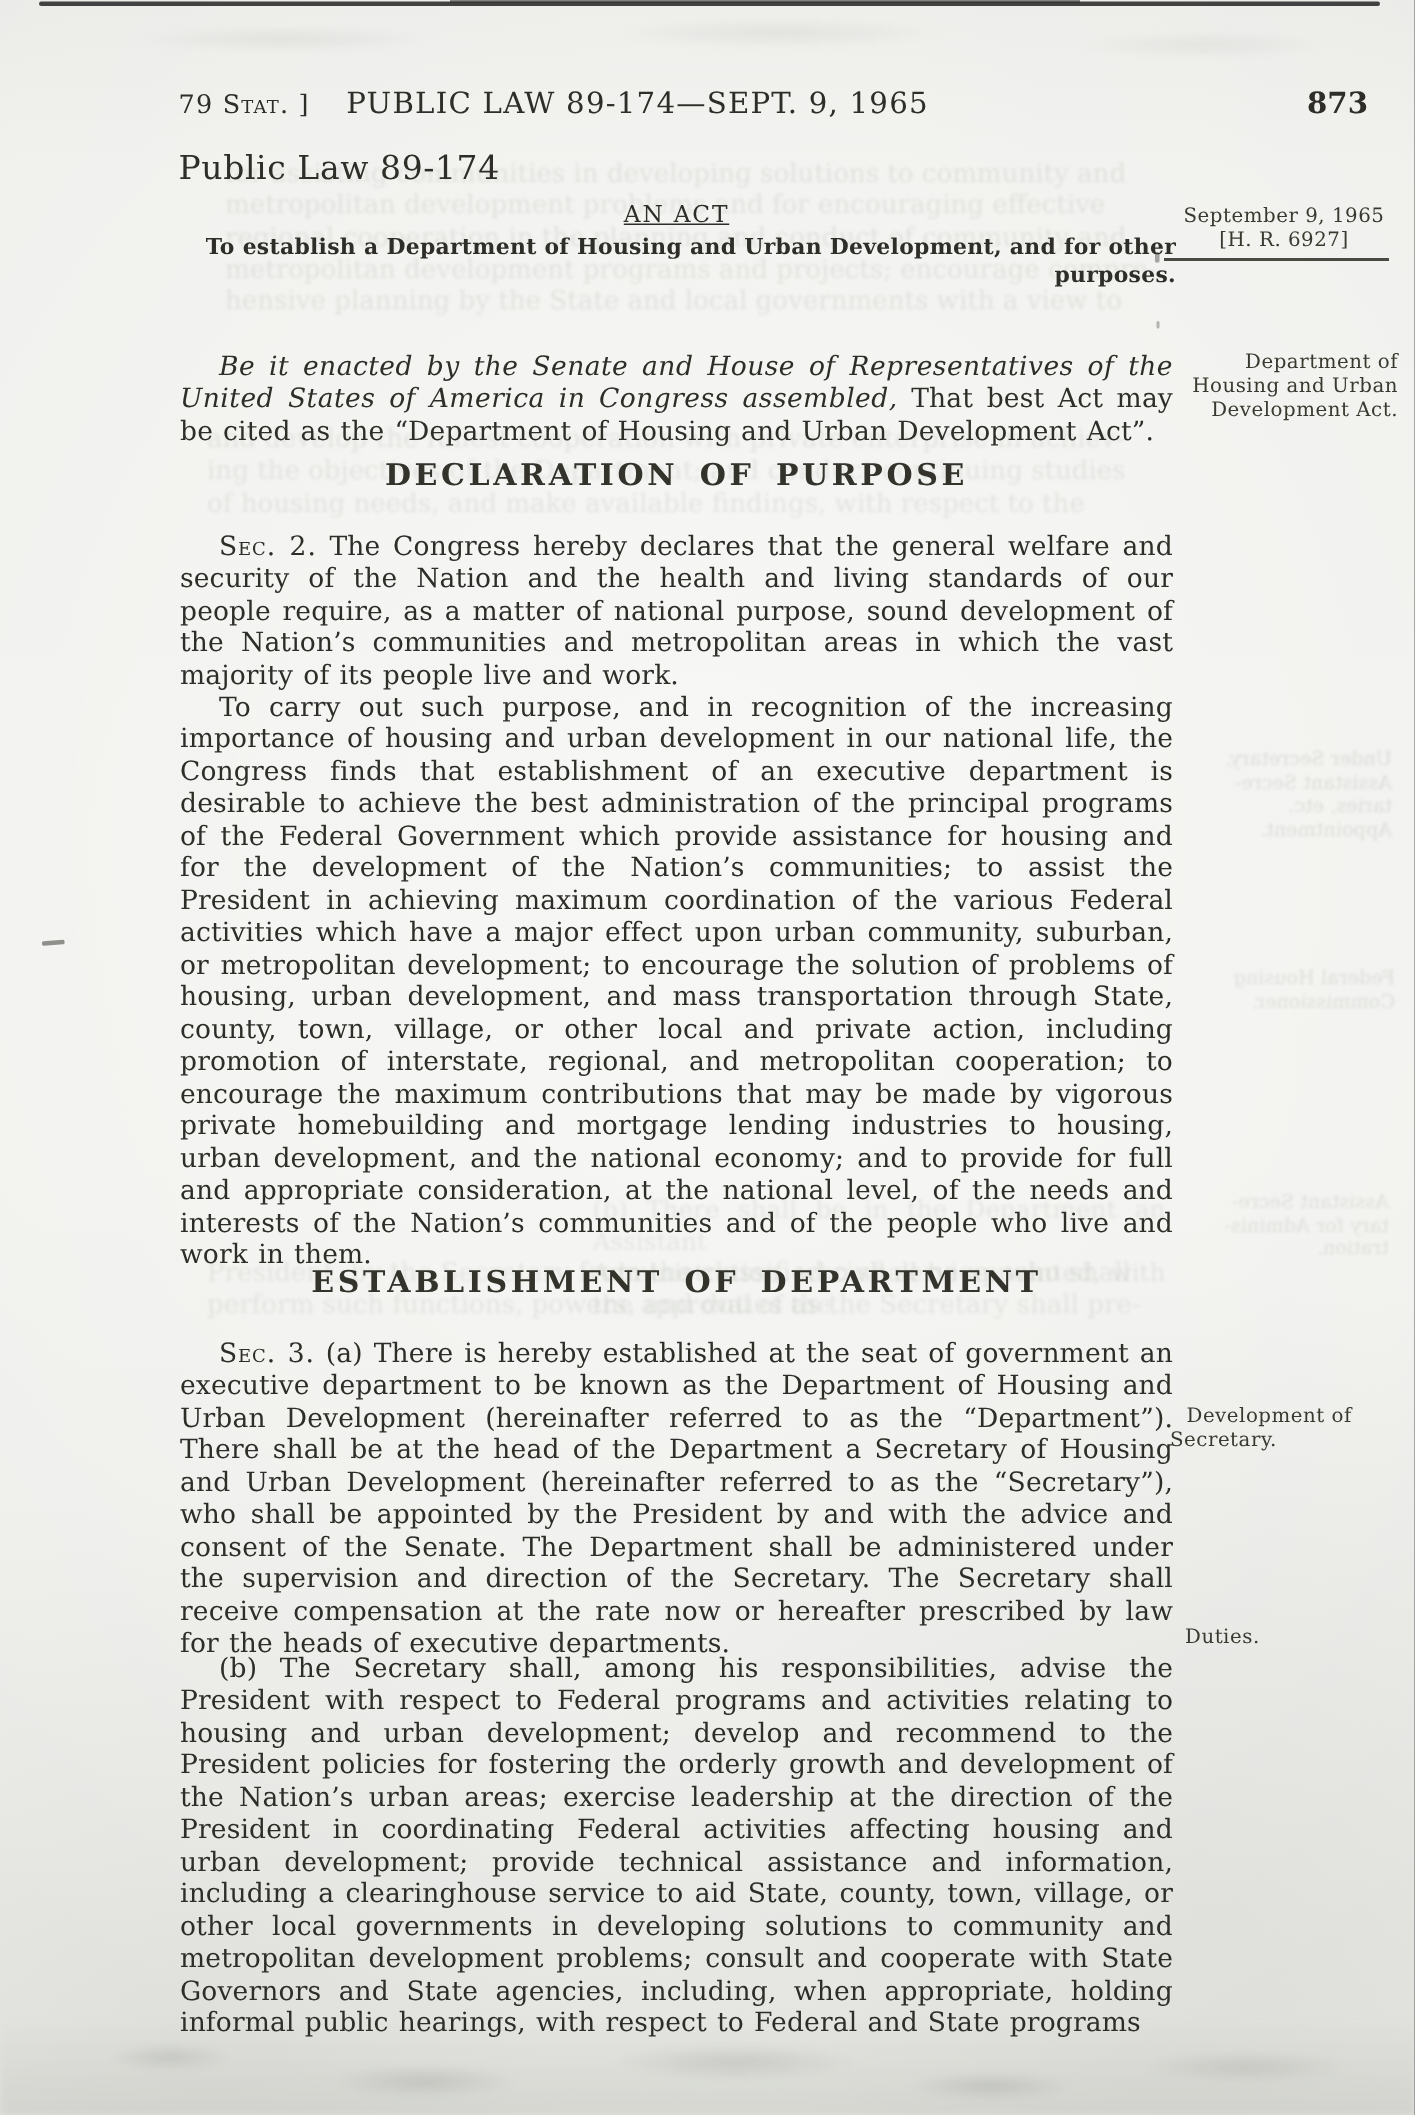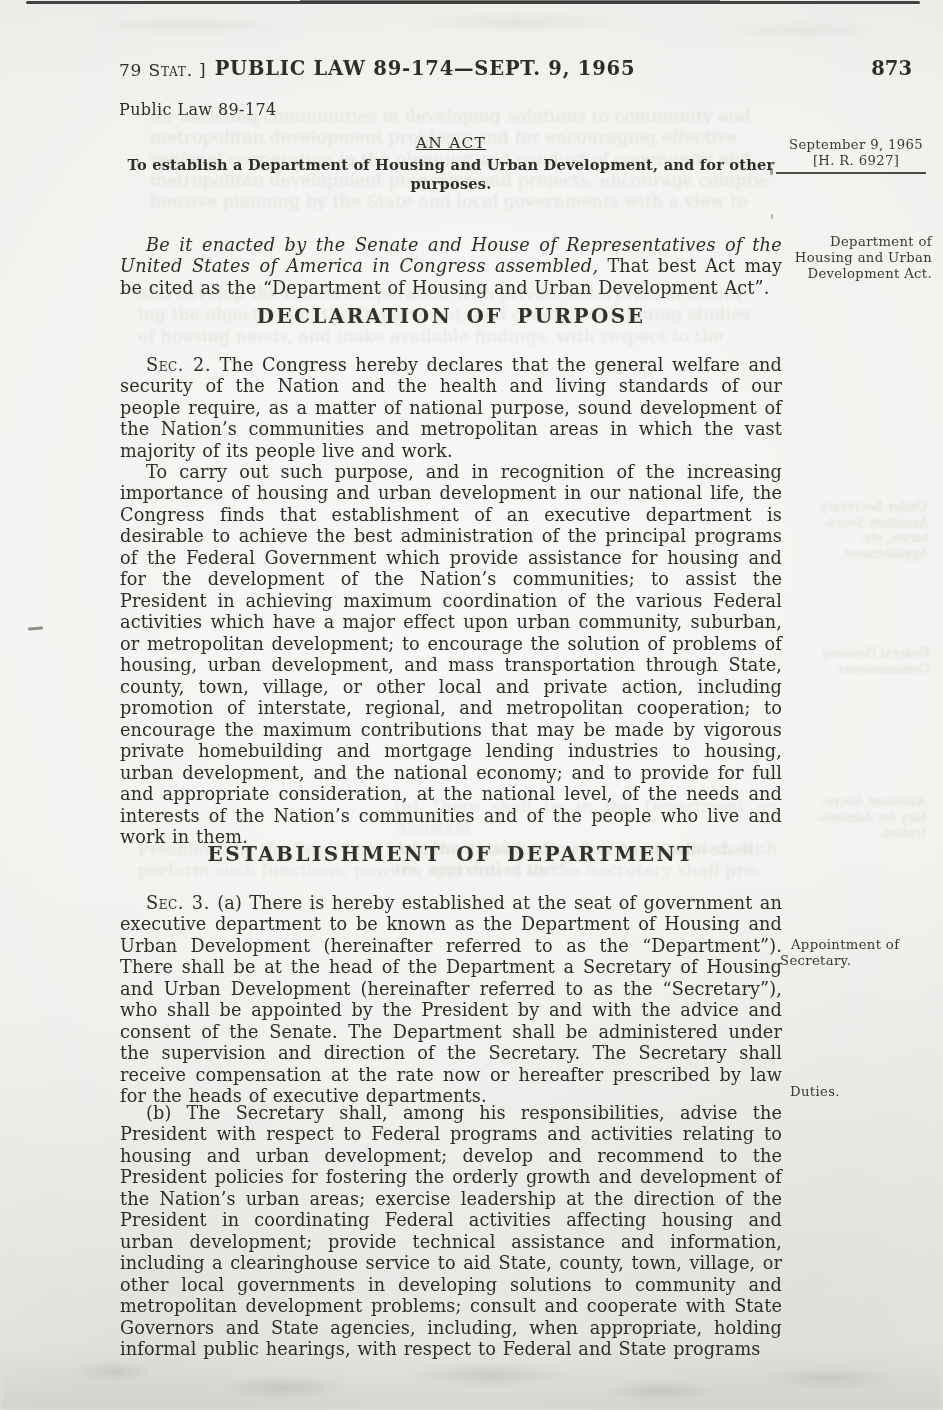--- a/index.html
+++ b/index.html
@@ -35,26 +35,26 @@
   .top-mottle{
     left:0;top:6px;width:943px;height:40px;
     background:
       radial-gradient(ellipse 140px 12px at 20% 50%, rgba(130,132,126,.12), rgba(130,132,126,0) 70%),
       radial-gradient(ellipse 160px 14px at 55% 40%, rgba(130,132,126,.12), rgba(130,132,126,0) 70%),
       radial-gradient(ellipse 120px 12px at 85% 60%, rgba(130,132,126,.10), rgba(130,132,126,0) 70%);
     filter:blur(2px);
   }
   
   .stat-cite{left:119px;top:60px;font-size:17px;font-variant:small-caps;letter-spacing:.8px;}
-  .pl-title{left:425px;top:57px;transform:translateX(-50%);font-size:19.5px;font-weight:700;letter-spacing:.8px;white-space:nowrap;}
+  .pl-title{left:425px;top:57px;transform:translateX(-50%);font-size:19.5px;font-weight:400;letter-spacing:.8px;white-space:nowrap;}
   .page-num{left:860px;top:57px;width:52px;text-align:right;font-size:19.5px;font-weight:600;}
-  .law-number{left:119px;top:100px;font-size:16px;letter-spacing:.4px;}
+  .law-number{left:119px;top:100px;font-size:22px;letter-spacing:.4px;}
   
   .an-act{left:120px;top:134px;width:662px;text-align:center;font-size:15.5px;letter-spacing:1.2px;text-decoration:underline;}
-  .purpose{left:118px;top:155px;width:666px;text-align:center;font-size:14.6px;font-weight:700;line-height:19px;letter-spacing:.2px;}
+  .purpose{left:118px;top:155px;width:666px;text-align:right;font-size:14.6px;font-weight:700;line-height:19px;letter-spacing:.2px;}
   
   .mnote{left:780px;width:152px;font-size:13.2px;line-height:15.8px;letter-spacing:.35px;color:#3a392f;white-space:pre-line;}
   .mnote-date{top:137px;text-align:center;}
   .mnote-rule{left:776px;top:172px;width:150px;height:2px;background:#4a4a42;}
   .mnote-actname{top:234px;text-indent:11px;text-align:right;}
   .mnote-appt{top:937px;text-indent:11px;}
   .mnote-duties{top:1084px;left:790px;}
   
   .para{left:120px;width:662px;font-size:17.7px;line-height:21.5px;text-align:justify;text-indent:26px;letter-spacing:.1px;word-spacing:1px;}
   .enacting{top:217px;}
@@ -125,21 +125,21 @@
   <div class="abs law-number">Public Law 89-174</div>
   <div class="abs an-act">AN ACT</div>
   <div class="abs purpose">To establish a Department of Housing and Urban Development, and for other purposes.</div>
 
   <div class="abs mnote mnote-date">September 9, 1965
 [H. R. 6927]</div>
   <div class="abs mnote-rule"></div>
   <div class="abs mnote mnote-actname">Department of
 Housing and Urban
 Development Act.</div>
-  <div class="abs mnote mnote-appt">Appointment of
+  <div class="abs mnote mnote-appt">Development of
 Secretary.</div>
   <div class="abs mnote mnote-duties">Duties.</div>
 
   <p class="abs para enacting"><em>Be it enacted by the Senate and House of Representatives of the United States of America in Congress assembled,</em><span> That best Act may be cited as the “Department of Housing and Urban Development Act”.</span></p>
 
   <div class="abs heading h-decl">DECLARATION OF PURPOSE</div>
 
   <p class="abs para sec2p1"><span class="sc">Sec. 2.</span><span> The Congress hereby declares that the general welfare and security of the Nation and the health and living standards of our people require, as a matter of national purpose, sound development of the Nation’s communities and metropolitan areas in which the vast majority of its people live and work.</span></p>
 
   <p class="abs para sec2p2">To carry out such purpose, and in recognition of the increasing importance of housing and urban development in our national life, the Congress finds that establishment of an executive department is desirable to achieve the best administration of the principal programs of the Federal Government which provide assistance for housing and for the development of the Nation’s communities; to assist the President in achieving maximum coordination of the various Federal activities which have a major effect upon urban community, suburban, or metropolitan development; to encourage the solution of problems of housing, urban development, and mass transportation through State, county, town, village, or other local and private action, including promotion of interstate, regional, and metropolitan cooperation; to encourage the maximum contributions that may be made by vigorous private homebuilding and mortgage lending industries to housing, urban development, and the national economy; and to provide for full and appropriate consideration, at the national level, of the needs and interests of the Nation’s communities and of the people who live and work in them.</p>

